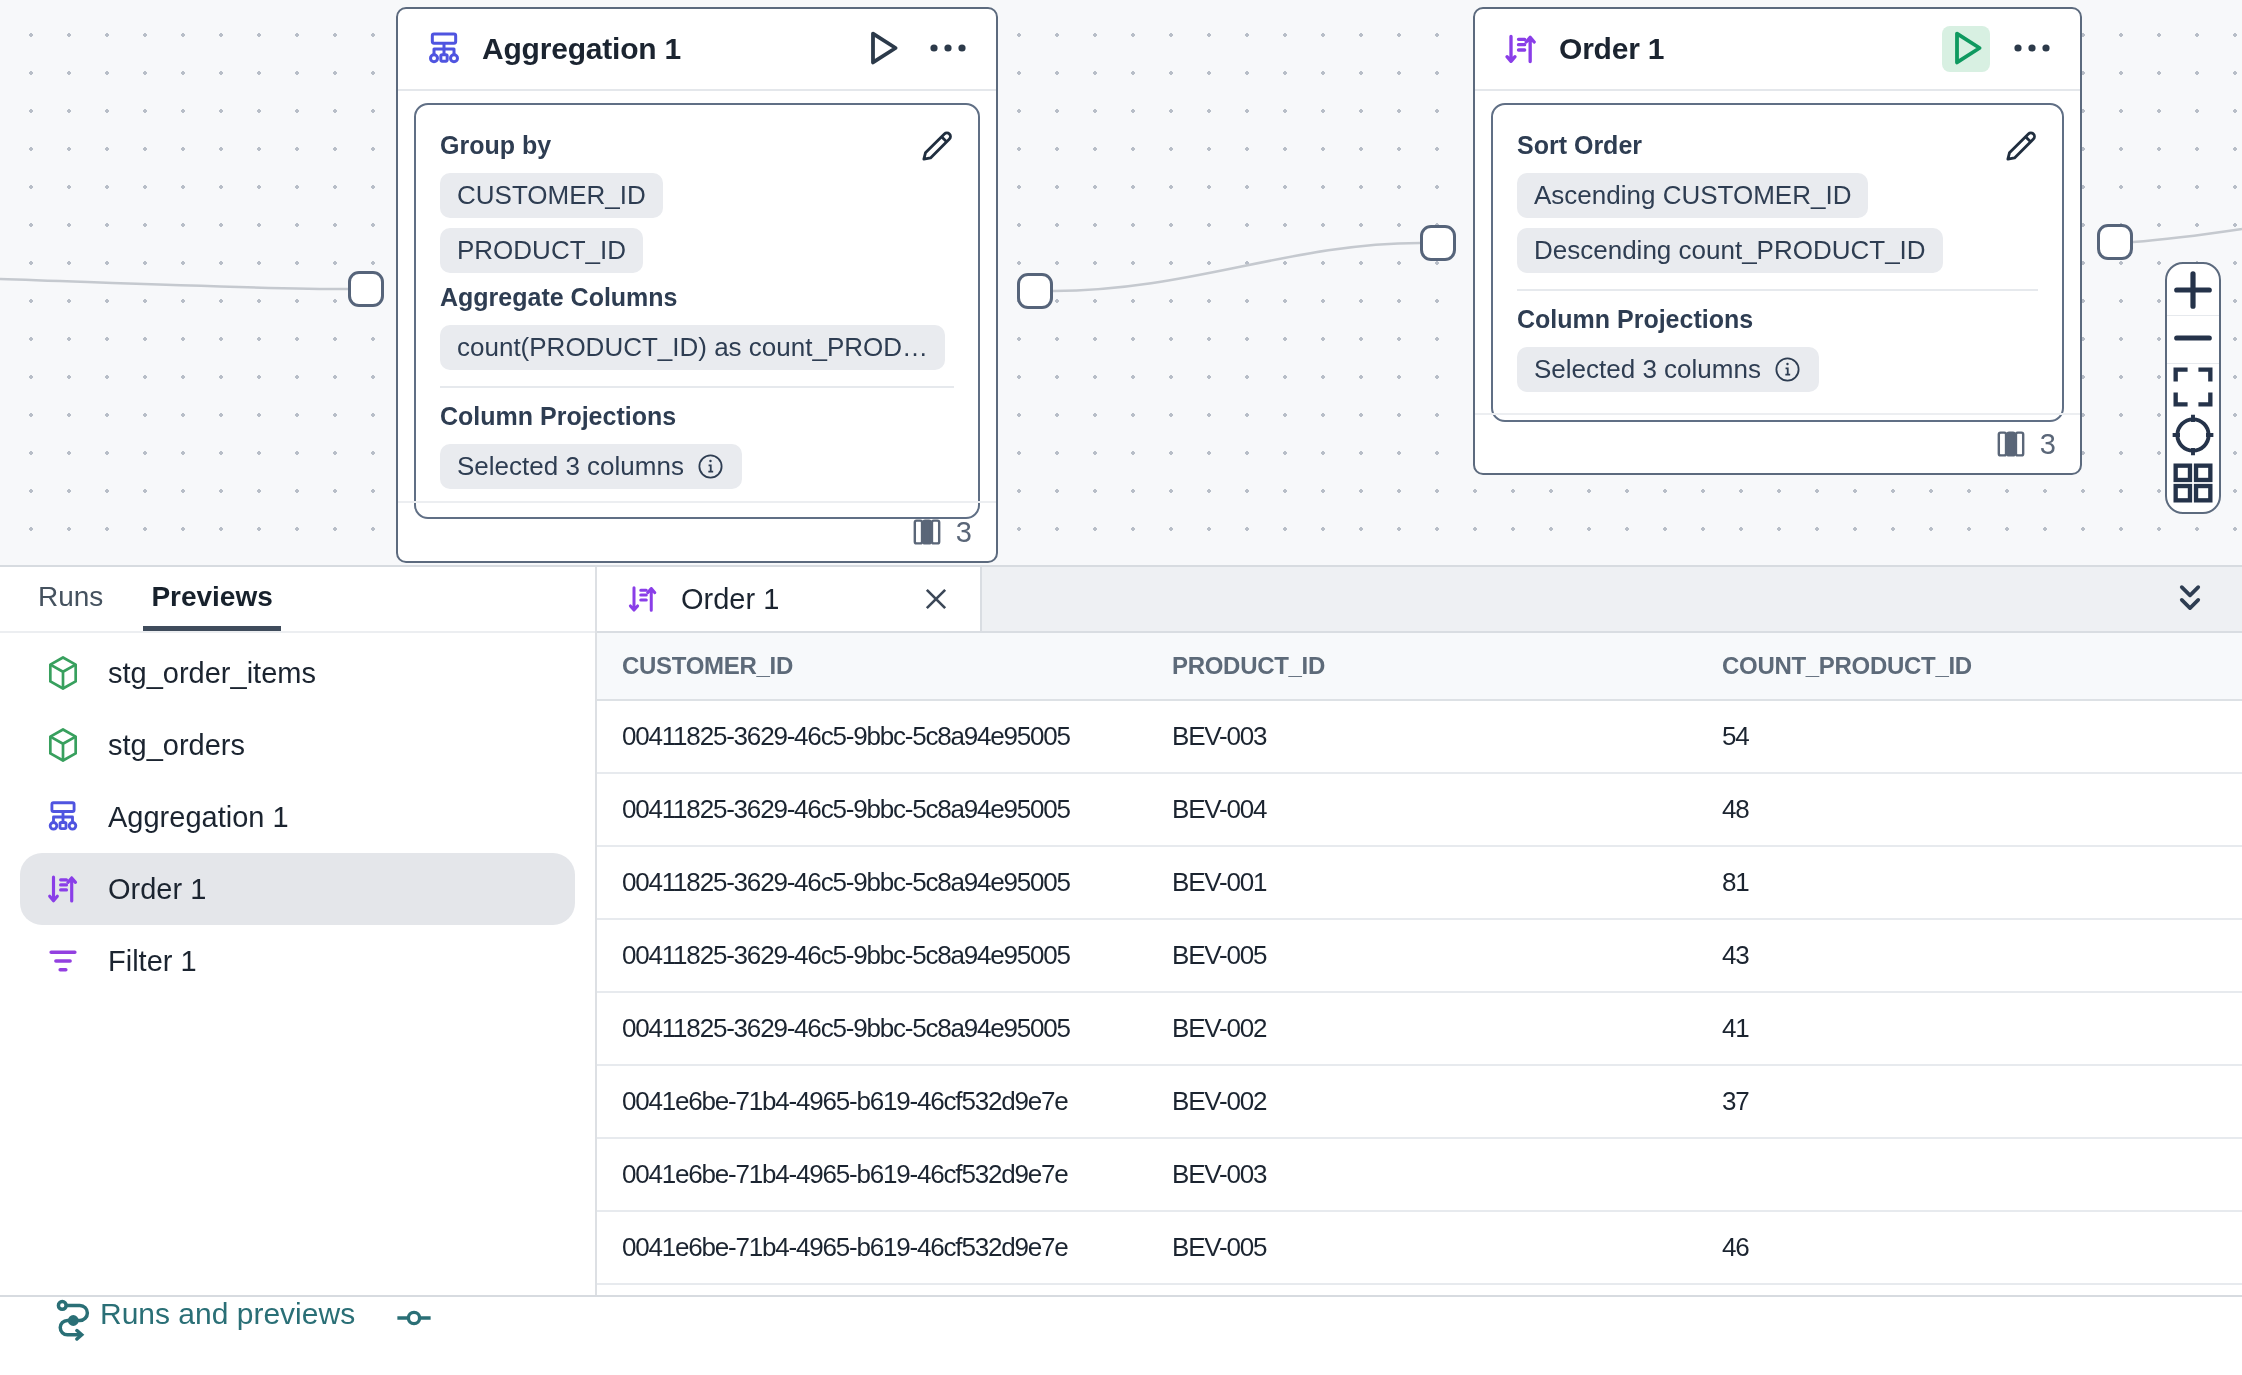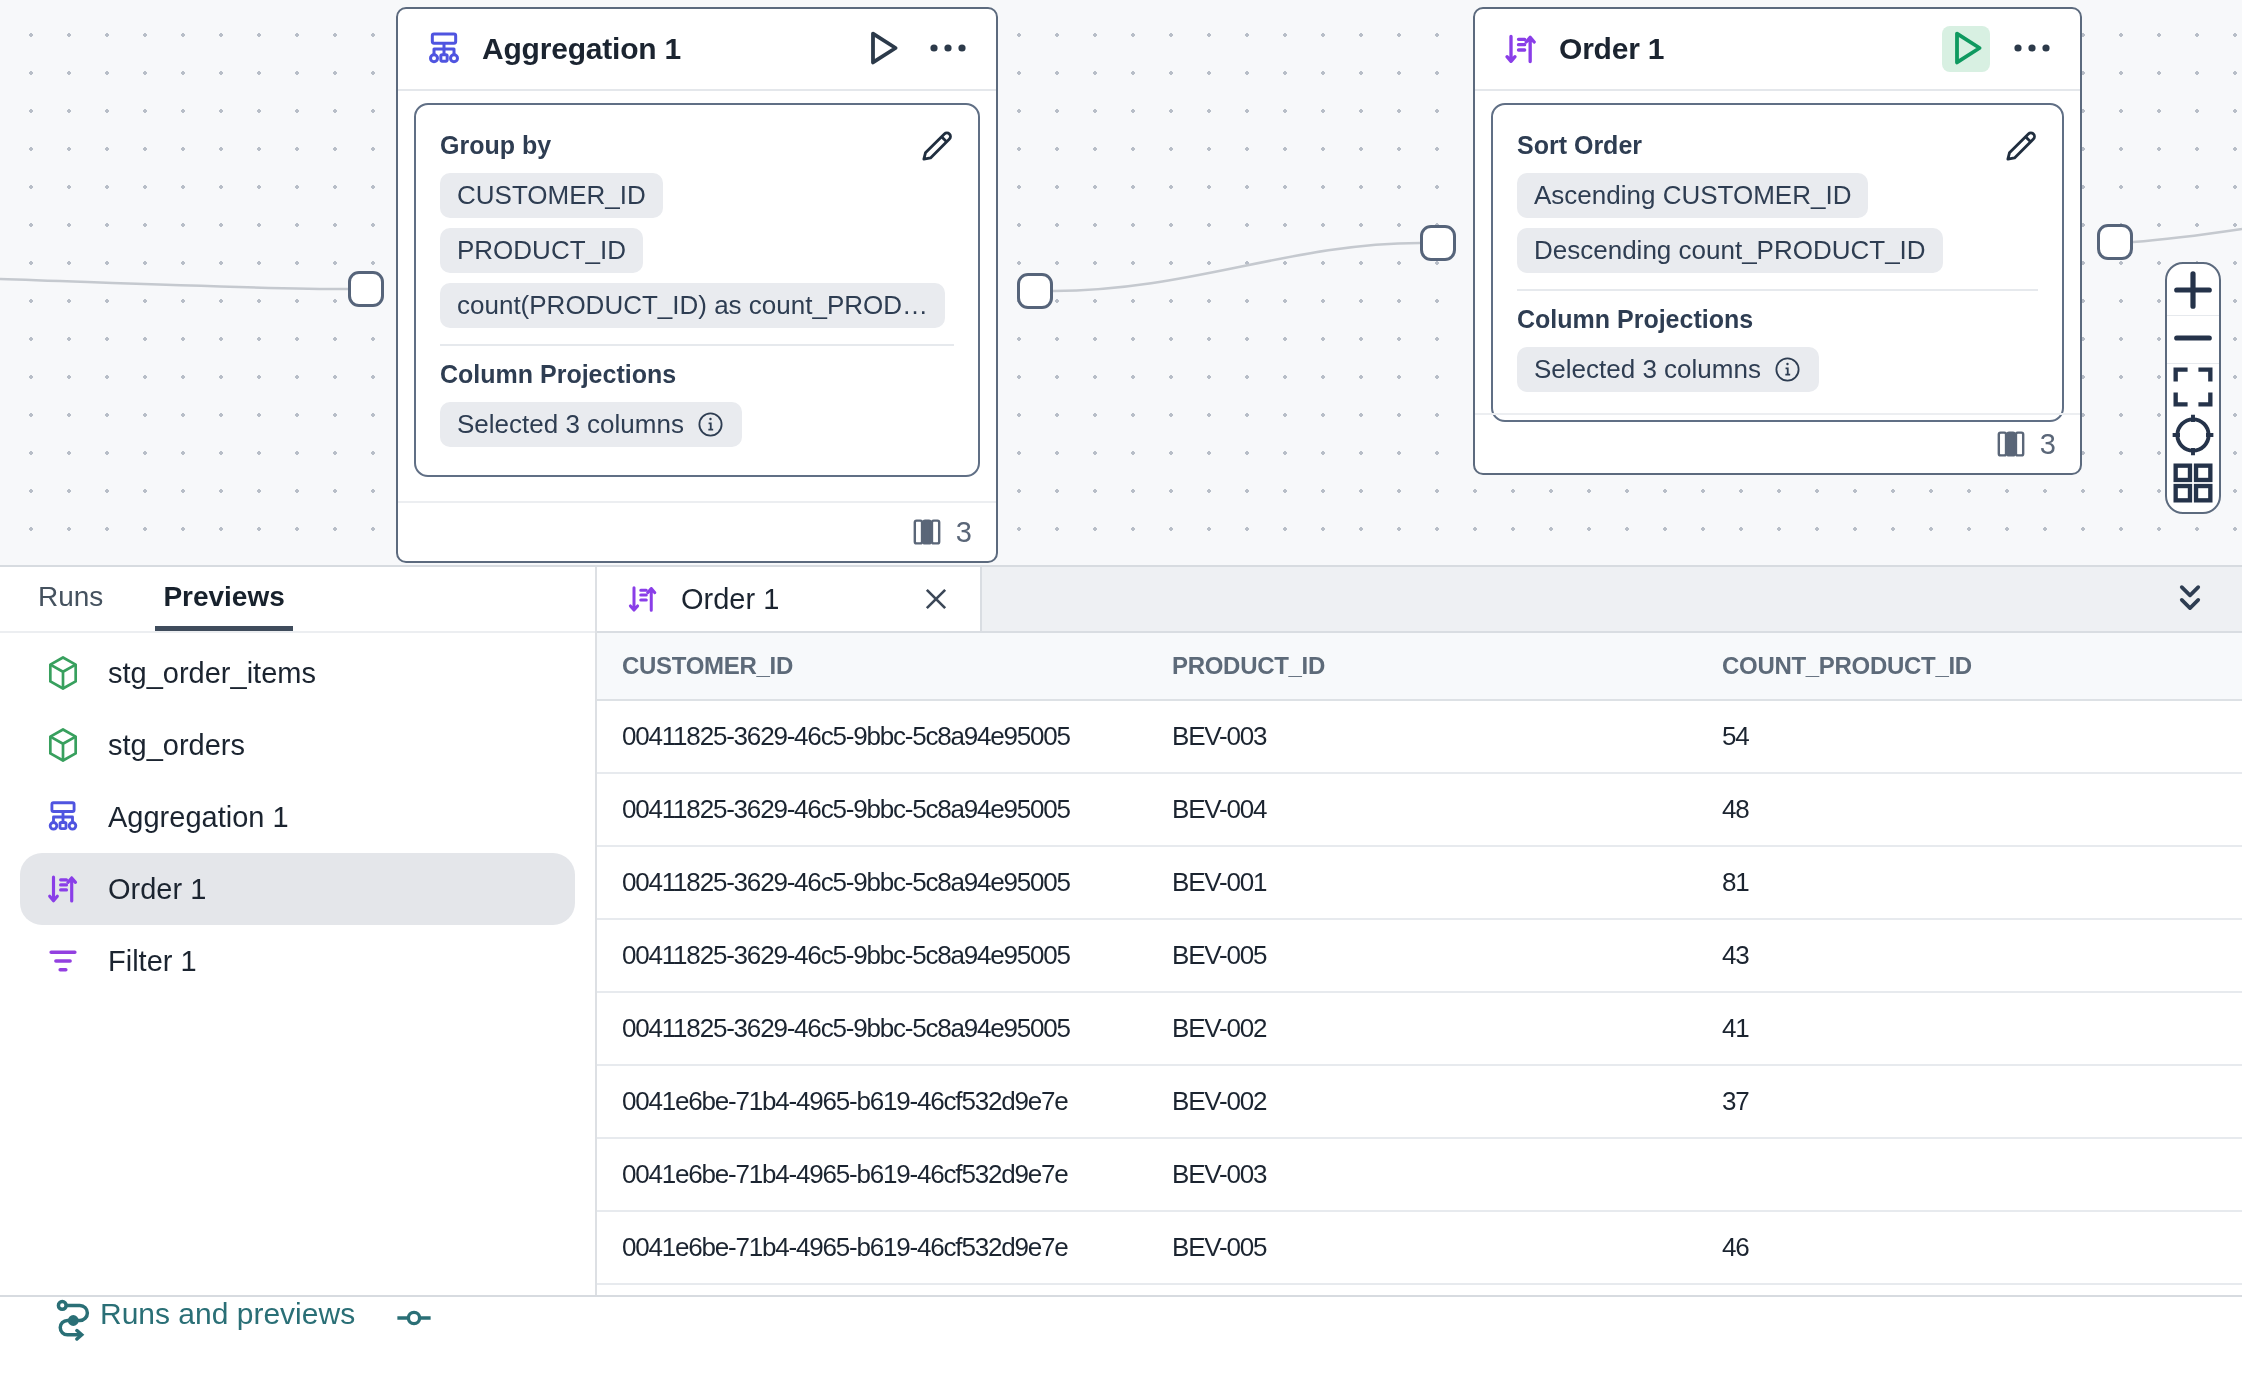--- a/index.html
+++ b/index.html
@@ -74,21 +74,21 @@
     background:none; border:none; cursor:pointer;
   }
   .zbtn svg { width:30px; height:30px; }
   .zbtn.zsep { border-bottom:1px solid #e6e9ed; }
   
   .bottom-panel {
     position:absolute; left:0; top:565px; width:2242px; height:746px;
     background:#fff; border-top:2px solid #d7dbe0; display:flex;
   }
   .sidebar { width:597px; flex:0 0 auto; border-right:2px solid #dde0e4; display:flex; flex-direction:column; }
-  .tabbar { height:66px; display:flex; padding-left:30px; gap:44px; border-bottom:2px solid #eceef1; }
+  .tabbar { height:66px; display:flex; padding-left:30px; gap:32px; border-bottom:2px solid #eceef1; }
   .tab {
     display:flex; align-items:center; font-size:28px; color:#45525f;
     padding:0 8px; border-bottom:5px solid transparent; cursor:pointer;
   }
   .tab.active { font-weight:700; color:#17212c; border-bottom-color:#3f4c5c; }
   .side-list { padding:4px 20px; display:flex; flex-direction:column; }
   .side-item {
     display:flex; align-items:center; gap:26px; height:72px; padding:0 24px;
     border-radius:22px; font-size:29px; color:#1b2430; cursor:pointer;
   }
@@ -179,20 +179,21 @@
                 <path d="M14.6 6.7 L17.5 9.6"></path>
               </svg></span>
           </button>
         <div class="card-label">Group by</div>
         <div class="chip">
             <span>CUSTOMER_ID</span>
           </div>
         <div class="chip">
             <span>PRODUCT_ID</span>
           </div>
+        <div class="card-label">Aggregate Columns</div>
         <div class="chip">
             <span>count(PRODUCT_ID) as count_PROD…</span>
           </div>
         <div class="card-sep"></div>
         <div class="card-label">Column Projections</div>
         <div class="chip">
           <span>Selected 3 columns</span>
           <span class="i-info" style="display: block;"><svg viewBox="0 0 24 24" fill="none" stroke="#2e3d52" stroke-width="1.5" style="width: 100%; height: 100%;">
                 <circle cx="12" cy="12" r="9.2"></circle>
                 <path d="M10.4 11 H12.2 V16.2 M10.2 16.3 H14.2"></path>

